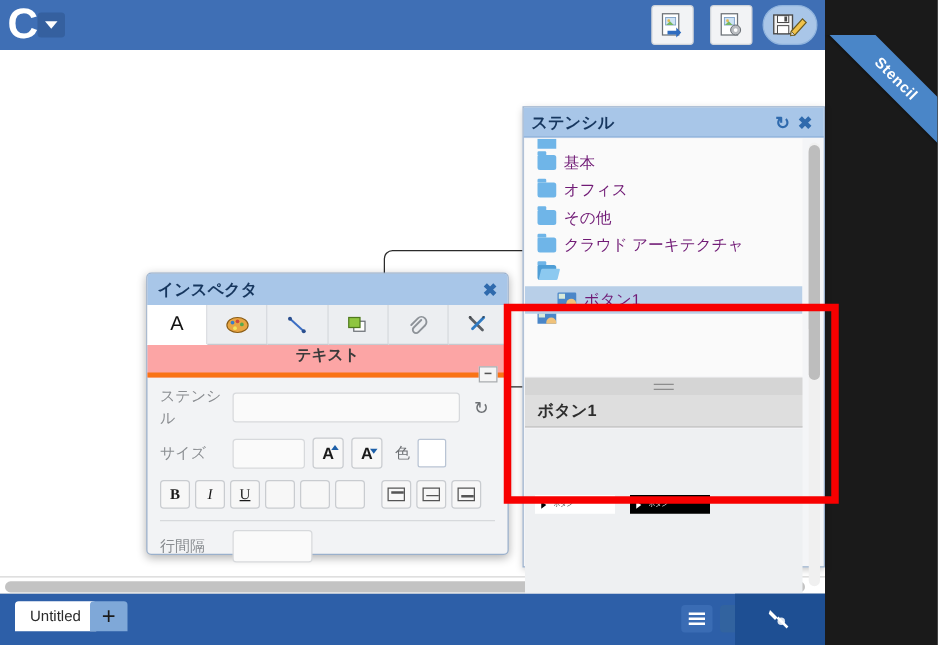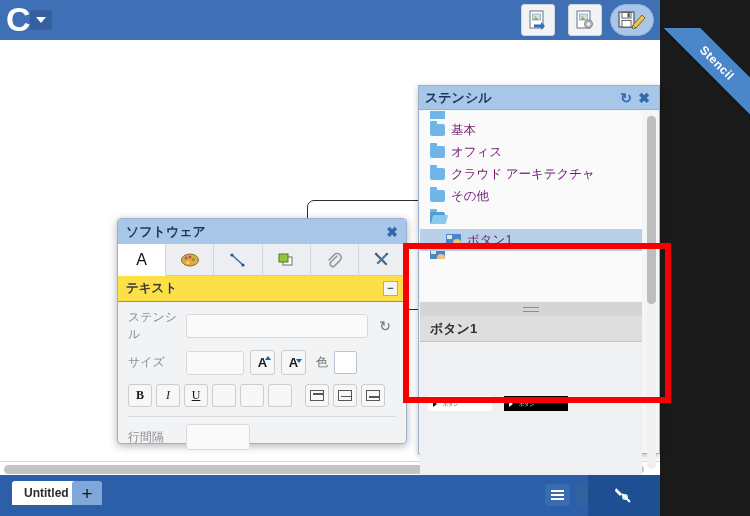--- a/index.html
+++ b/index.html
@@ -194,23 +194,23 @@
   .insp-tabs { display: flex; height: 32px; background: #e9ebee; }
   .insp-tab {
     flex: 1; display: flex; align-items: center; justify-content: center;
     border-right: 1px solid #d2d5da; border-bottom: 1px solid #c6cad0;
     background: #eceef1;
   }
   .insp-tab.active { background: #ffffff; border-bottom-color: #ffffff; }
   .insp-tab:last-child { border-right: none; }
 
   .section-hdr {
-    height: 26px; background: #fde047; border-bottom: 1px solid #f97316;
+    height: 26px; background: #fca5a5; border-bottom: 4px solid #f97316;
     display: flex; align-items: center; padding: 0 8px;
-    font-size: 12.5px; font-weight: bold; color: #3a3a3a;
+    font-size: 12.5px; font-weight: bold; color: #3a3a3a; flex-direction: column;
   }
   .collapse-box {
     margin-left: auto; width: 15px; height: 15px; border: 1px solid #a8abaf;
     background: #f5f5f5; display: flex; align-items: center; justify-content: center;
     font-size: 11px; color: #555; line-height: 1;
   }
 
   .row { display: flex; align-items: center; padding: 7px 10px 0 10px; }
   .row .lbl { width: 58px; font-size: 12px; color: #8a8d91; flex: 0 0 auto; }
   .fld {
@@ -257,21 +257,21 @@
   }
 
   
   .bottombar {
     position: absolute; left: 0; top: 475px; width: 660px; height: 41px;
     background: #2d5fa8;
   }
   .doc-tab {
     position: absolute; left: 12px; top: 6px; height: 24px; padding: 0 12px;
     background: #ffffff; border-radius: 3px 3px 0 0;
-    display: flex; align-items: center; font-size: 12px; font-weight: bold; color: #2b2b2b;
+    display: flex; align-items: center; font-size: 12px; font-weight: normal; color: #2b2b2b;
   }
   .add-tab {
     position: absolute; left: 72px; top: 6px; width: 30px; height: 24px;
     background: #7fa8d8; border-radius: 3px 3px 0 0;
     display: flex; align-items: center; justify-content: center;
     font-size: 19px; color: #1b1b1b; line-height: 1;
   }
   .bb-btn {
     position: absolute; top: 9px; width: 25px; height: 22px;
     background: #3a6cb4; border-radius: 3px;
@@ -353,25 +353,25 @@
       <div class="list-row">
         <span class="folder-ic"></span>
         <span>基本</span>
       </div>
       <div class="list-row">
         <span class="folder-ic"></span>
         <span>オフィス</span>
       </div>
       <div class="list-row">
         <span class="folder-ic"></span>
-        <span>クラウド アーキテクチャ</span>
+        <span>その他</span>
       </div>
       <div class="list-row">
         <span class="folder-ic"></span>
-        <span>その他</span>
+        <span>クラウド アーキテクチャ</span>
       </div>
       <div class="list-row">
         <span class="folder-ic open"></span>
       </div>
       <div class="list-row selected">
         <span class="shape-ic"></span>
         <span>ボタン1</span>
       </div>
       <div class="list-row partial-top">
         <span class="shape-ic"></span>
@@ -399,21 +399,21 @@
       </div>
     </div>
 
     <div class="panel-scroll">
       <div class="panel-scroll-thumb"></div>
     </div>
   </div>
 
   <div class="inspector">
     <div class="insp-header">
-      <div class="title">ソフトウェア</div>
+      <div class="title">インスペクタ</div>
       <div class="insp-close">✖</div>
     </div>
 
     <div class="insp-tabs">
       <div class="insp-tab active">
         <span style="font-size:16px;color:#111;">A</span>
       </div>
       <div class="insp-tab">
         <svg width="20" height="16" viewBox="0 0 20 16">
           <ellipse cx="10" cy="8" rx="8.5" ry="6" fill="#e8a642" stroke="#8a5c16" stroke-width="0.9"></ellipse>

